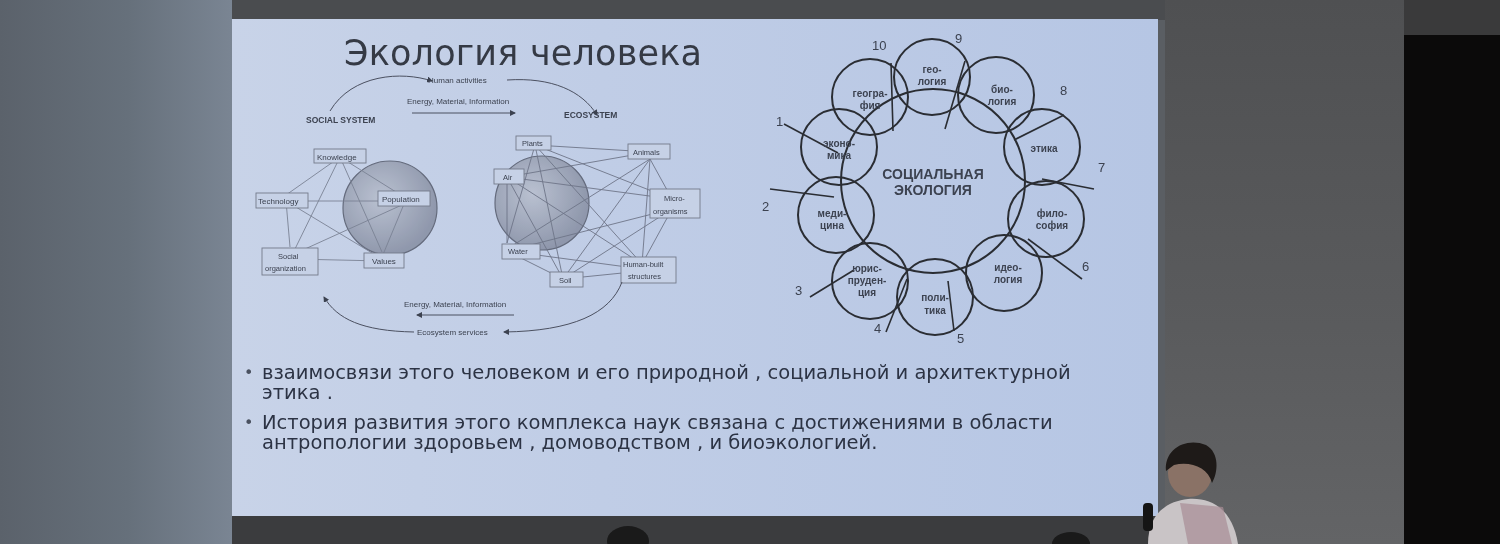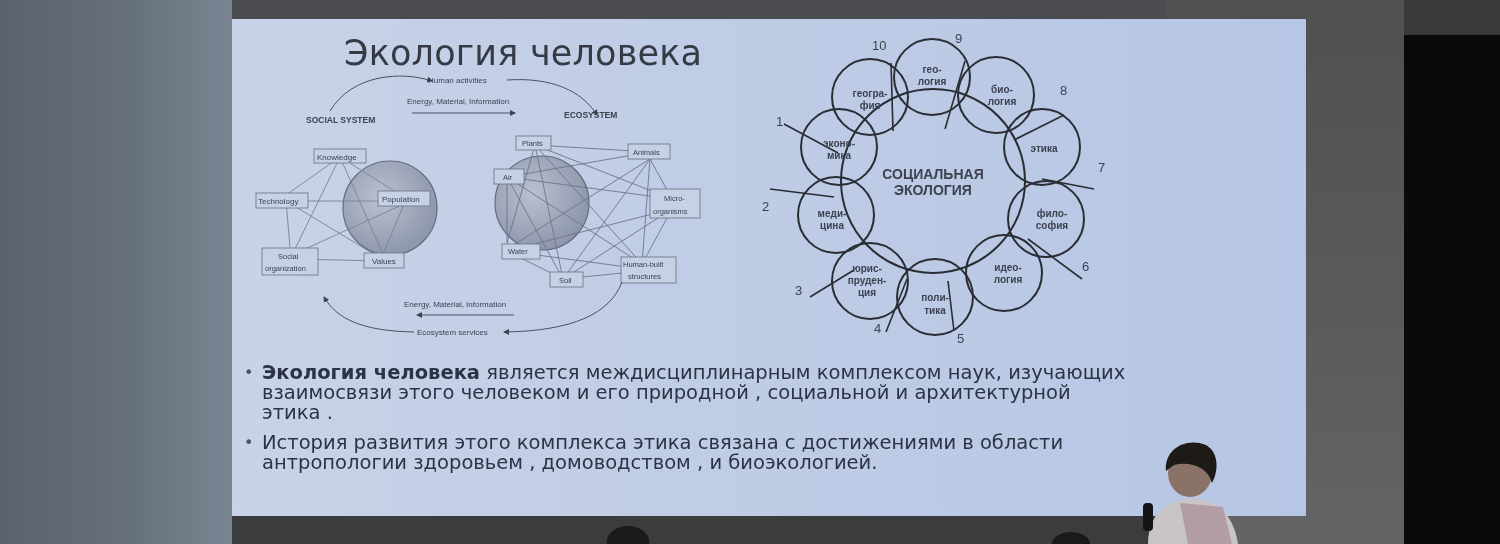--- a/index.html
+++ b/index.html
@@ -29,21 +29,21 @@
     background:#3a3a3b;
   }
   .floor {
     position:absolute; left:232px; top:516px; width:935px; height:28px;
     background:#3b3c3e;
   }
   .head {
     position:absolute; border-radius:50%; background:#1a1a1a;
   }
   .slide {
-    position:absolute; left:232px; top:19px; width:1074px; height:497px;
+    position:absolute; left:232px; top:19px; width:926px; height:497px;
     background:linear-gradient(90deg,#c8d3e8 0%,#c0cde6 40%,#b6c6e4 100%);
     overflow:hidden;
   }
   .slide-title {
     position:absolute; left:112px; top:14px; font-size:35px; color:#353a45;
     font-family:"DejaVu Sans", sans-serif; letter-spacing:0.2px;
   }
   .diag { position:absolute; left:0; top:0; }
   .diag text { font-family:"Liberation Sans", sans-serif; fill:#3c4250; }
   .bullets {
@@ -232,27 +232,26 @@
       <text x="346" y="153">7</text>
       <text x="308" y="76">8</text>
       <text x="203" y="24">9</text>
       <text x="120" y="31">10</text>
     </g>
   </svg>
 
   <div class="bullets">
     <div class="bullet">
       <span class="dot">•</span>
-      <div><b>Экология человека</b><span> является междисциплинарным  комплексом наук, изучающих</span></div>
       <div>взаимосвязи этого человеком и его природной , социальной и архитектурной</div>
       <div>этика .</div>
     </div>
     <div class="bullet">
       <span class="dot">•</span>
-      <div>История развития этого комплекса этика связана с достижениями в области</div>
+      <div>История развития этого комплекса наук связана с достижениями в области</div>
       <div>антропологии здоровьем , домоводством , и биоэкологией.</div>
     </div>
   </div>
 </div>
 
 <svg class="person" viewBox="0 0 120 111">
   <path d="M20,111 C20,80 40,68 60,66 C85,64 105,78 110,111 Z" fill="#c9c4c6"></path>
   <path d="M52,70 L95,74 L104,111 L60,111 Z" fill="#a88d95" opacity="0.7"></path>
   <ellipse cx="62" cy="40" rx="22" ry="24" fill="#8a7266"></ellipse>
   <path d="M38,38 C36,16 58,4 78,12 C92,20 90,40 84,50 C80,34 62,28 46,32 Z" fill="#1e1a18"></path>

